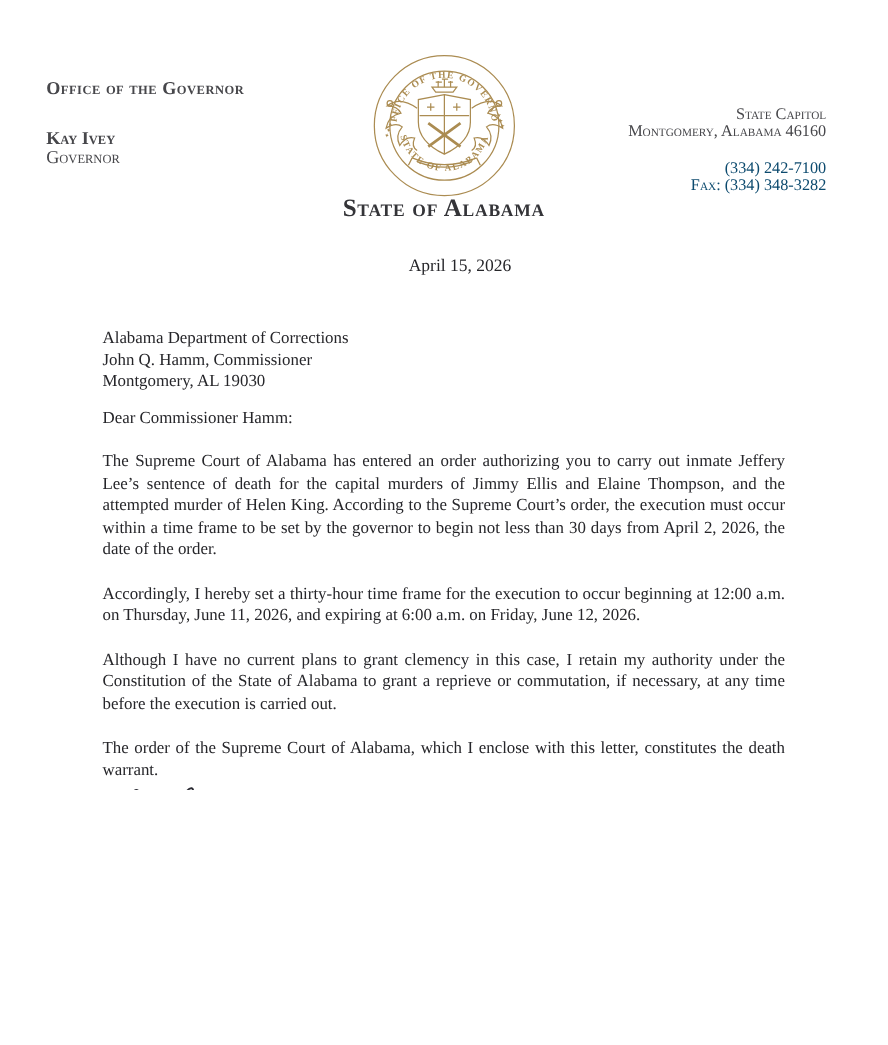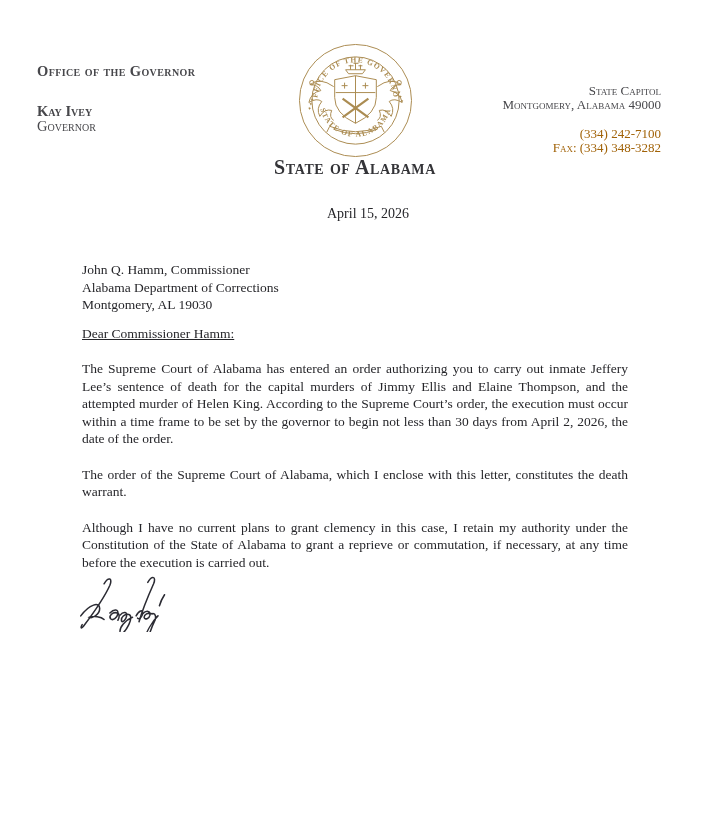--- a/index.html
+++ b/index.html
@@ -9,31 +9,31 @@
   }
   .sc{font-variant:small-caps;}
   
   .lh-left{position:absolute;left:37px;top:63px;color:#47474b;}
   .lh-office{font-size:14.5px;font-weight:bold;letter-spacing:.4px;}
   .lh-person{margin-top:24px;line-height:14.5px;}
   .lh-name{font-size:14.5px;font-weight:bold;}
   .lh-title{font-size:14.5px;}
   .lh-right{position:absolute;right:49px;top:66px;text-align:right;color:#47474b;
     font-size:13px;line-height:13.5px;margin-top:18px;}
-  .lh-phone-block{margin-top:16px;color:#a16207;}
+  .lh-phone-block{margin-top:16px;color:#0c4a6e;}
   .seal{position:absolute;left:296px;top:41px;width:119px;height:119px;}
   
   .heading{position:absolute;left:0;right:0;top:156px;text-align:center;
     font-size:20px;font-weight:bold;letter-spacing:.6px;color:#343438;}
   .date{position:absolute;left:0;right:0;top:206px;text-align:center;font-size:14px;margin-left:26px;}
   
   .letter-body{position:absolute;left:82px;top:261px;width:546px;
     font-size:13.5px;line-height:17.5px;}
   .recipient div{white-space:nowrap;}
-  .salutation{margin-top:11px;text-decoration:underline;}
+  .salutation{margin-top:11px;}
   .para{margin:18px 0 0;text-align:justify;}
   .closing{margin-top:11px;}
   .signature-wrap{position:relative;height:64px;margin:4px 0 0 -10px;overflow:visible;}
   .signature-wrap svg{position:absolute;left:0;top:0;overflow:visible;}
   .signer{line-height:17.5px;}
   .enclosure{margin-top:18px;}
   .gold{stroke:#ab8c52;fill:none;stroke-width:1;}
   .seal-text{fill:#ab8c52;font-family:"Liberation Serif",serif;font-weight:bold;}
 </style>
 </head>
@@ -80,43 +80,44 @@
       <circle cx="16" cy="42" r="2.2"></circle>
       <path d="M82,46 Q96,36 106,44 Q98,44 95,50 Q105,52 107,62 Q99,57 94,61 Q100,68 96,76 Q91,68 84,70 Q87,77 82,80"></path>
       <circle cx="104" cy="42" r="2.2"></circle>
 
       <path d="M34,86 Q60,97 86,86 M34,86 l-3,6 M86,86 l3,6 M38,89 Q60,98 82,89"></path>
     </g>
   </svg>
 
   <div class="lh-right">
     <div class="sc">State Capitol</div>
-    <div class="sc">Montgomery, Alabama 49000</div>
+    <div class="sc">Montgomery, Alabama 46160</div>
     <div class="lh-phone-block">
       <div>(334) 242-7100</div>
       <div class="sc">Fax: (334) 348-3282</div>
     </div>
   </div>
 
   <div class="heading sc">State of Alabama</div>
   <div class="date">April 15, 2026</div>
 
   <div class="letter-body">
 
     <div class="recipient">
+      <div>Alabama Department of Corrections</div>
       <div>John Q. Hamm, Commissioner</div>
-      <div>Alabama Department of Corrections</div>
       <div>Montgomery, AL 19030</div>
     </div>
 
     <div class="salutation">Dear Commissioner Hamm:</div>
 
     <p class="para">The Supreme Court of Alabama has entered an order authorizing you to carry out inmate Jeffery Lee’s sentence of death for the capital murders of Jimmy Ellis and Elaine Thompson, and the attempted murder of Helen King. According to the Supreme Court’s order, the execution must occur within a time frame to be set by the governor to begin not less than 30 days from April 2, 2026, the date of the order.</p>
+    <p class="para">Accordingly, I hereby set a thirty-hour time frame for the execution to occur beginning at 12:00 a.m. on Thursday, June 11, 2026, and expiring at 6:00 a.m. on Friday, June 12, 2026.</p>
+    <p class="para">Although I have no current plans to grant clemency in this case, I retain my authority under the Constitution of the State of Alabama to grant a reprieve or commutation, if necessary, at any time before the execution is carried out.</p>
     <p class="para">The order of the Supreme Court of Alabama, which I enclose with this letter, constitutes the death warrant.</p>
-    <p class="para">Although I have no current plans to grant clemency in this case, I retain my authority under the Constitution of the State of Alabama to grant a reprieve or commutation, if necessary, at any time before the execution is carried out.</p>
 
 
     <div class="signature-wrap">
       <svg width="102" height="73" viewBox="0 0 140 100" role="img" fill="none" stroke="#2b2b33" stroke-width="2.1" stroke-linecap="round">
         <title>Kay Ivey</title>
 
         <path d="M44,12 C50,2 56,4 52,14 C44,32 28,54 16,70 C13,74 11,73 14,68"></path>
         <path d="M12,56 C24,40 38,36 38,46 C38,54 28,60 24,58 C30,56 40,57 44,61"></path>
 
         <path d="M52,52 C58,46 64,47 63,53 C62,59 56,63 53,60 C50,56 56,50 62,52 C66,53 65,59 63,62"></path>

